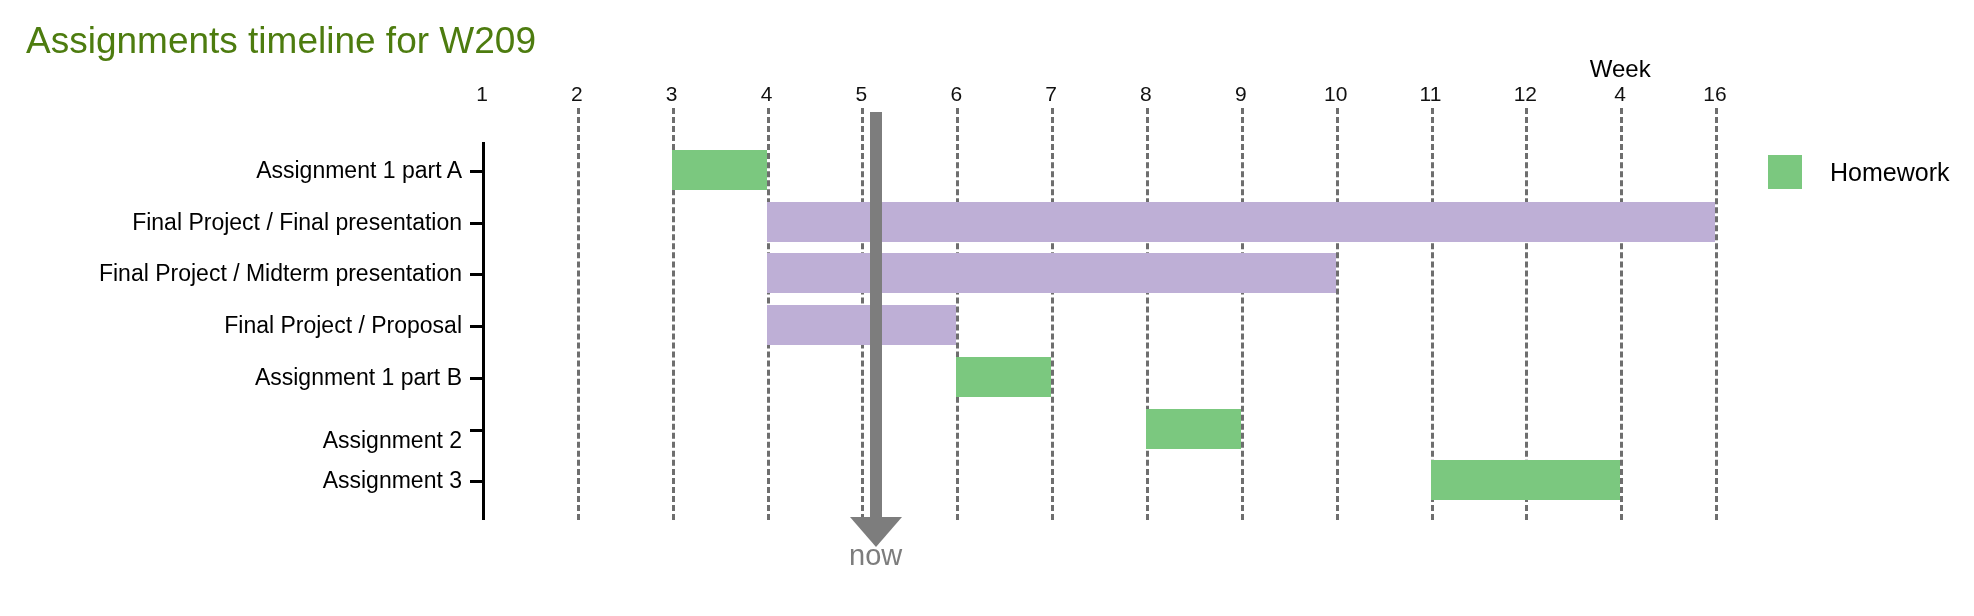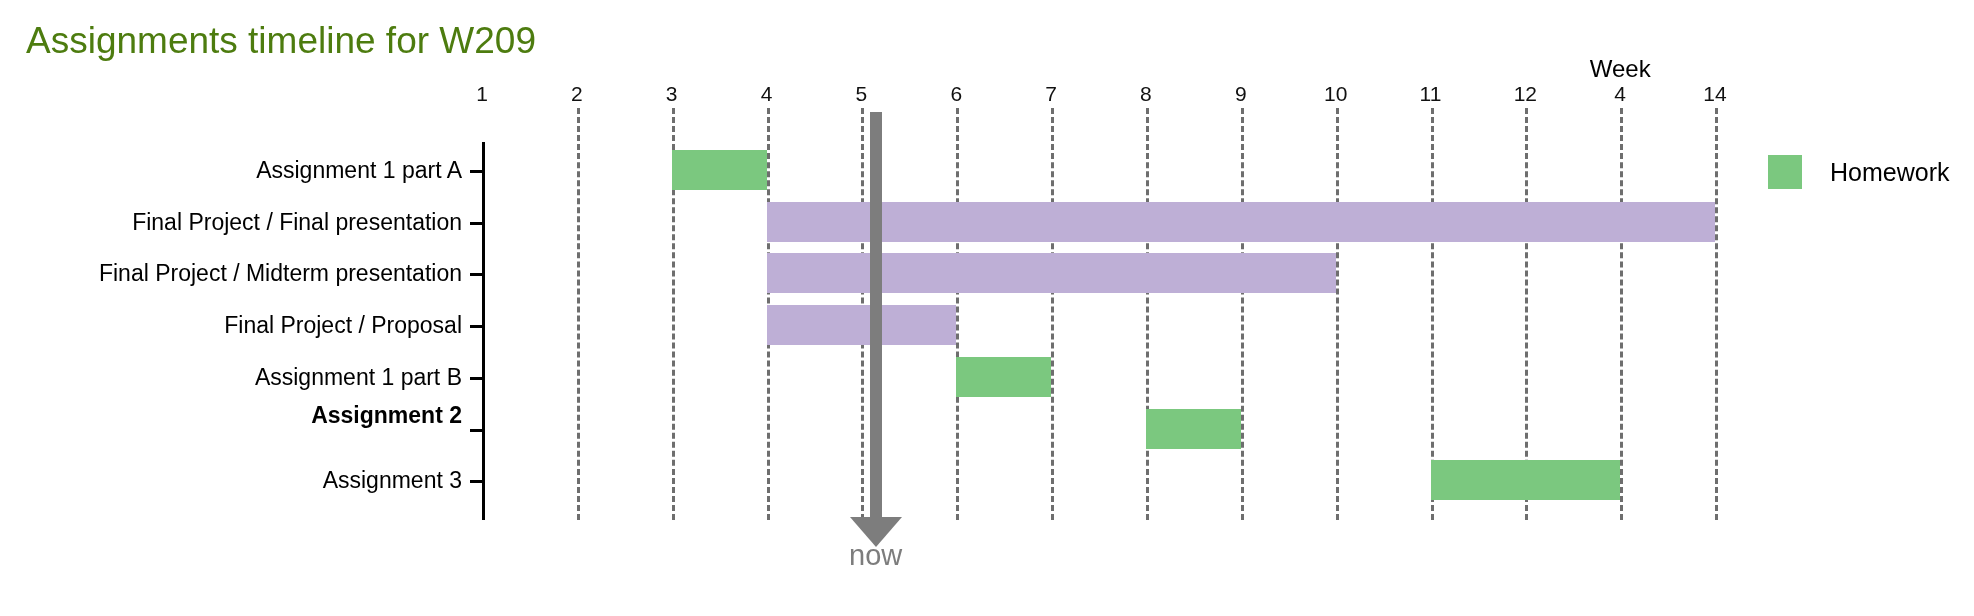--- a/index.html
+++ b/index.html
@@ -146,21 +146,21 @@
         <div class="tick-label" style="left: 766.55px; top: 82px;">4</div>
         <div class="tick-label" style="left: 861.4px; top: 82px;">5</div>
         <div class="tick-label" style="left: 956.25px; top: 82px;">6</div>
         <div class="tick-label" style="left: 1051.1px; top: 82px;">7</div>
         <div class="tick-label" style="left: 1145.95px; top: 82px;">8</div>
         <div class="tick-label" style="left: 1240.8px; top: 82px;">9</div>
         <div class="tick-label" style="left: 1335.65px; top: 82px;">10</div>
         <div class="tick-label" style="left: 1430.5px; top: 82px;">11</div>
         <div class="tick-label" style="left: 1525.35px; top: 82px;">12</div>
         <div class="tick-label" style="left: 1620.2px; top: 82px;">4</div>
-        <div class="tick-label" style="left: 1715.05px; top: 82px;">14</div>
+        <div class="tick-label" style="left: 1715.05px; top: 82px;">16</div>
       </div>
     <div id="gridlines">
         <div class="gridline" style="left: 576.85px; top: 108px; height: 412px; border-left-color: rgb(110, 110, 110);"></div>
         <div class="gridline" style="left: 671.7px; top: 108px; height: 412px; border-left-color: rgb(110, 110, 110);"></div>
         <div class="gridline" style="left: 766.55px; top: 108px; height: 412px; border-left-color: rgb(110, 110, 110);"></div>
         <div class="gridline" style="left: 861.4px; top: 108px; height: 412px; border-left-color: rgb(110, 110, 110);"></div>
         <div class="gridline" style="left: 956.25px; top: 108px; height: 412px; border-left-color: rgb(110, 110, 110);"></div>
         <div class="gridline" style="left: 1051.1px; top: 108px; height: 412px; border-left-color: rgb(110, 110, 110);"></div>
         <div class="gridline" style="left: 1145.95px; top: 108px; height: 412px; border-left-color: rgb(110, 110, 110);"></div>
         <div class="gridline" style="left: 1240.8px; top: 108px; height: 412px; border-left-color: rgb(110, 110, 110);"></div>
@@ -179,21 +179,21 @@
         <div class="y-tick" style="left: 470px; top: 376.8px;"></div>
         <div class="y-tick" style="left: 470px; top: 428.5px;"></div>
         <div class="y-tick" style="left: 470px; top: 480.2px;"></div>
       </div>
     <div id="y-labels">
         <div class="y-label" style="right: 1512px; top: 170px; text-align: right;">Assignment 1 part A</div>
         <div class="y-label" style="right: 1512px; top: 221.7px;">Final Project / Final presentation</div>
         <div class="y-label" style="right: 1512px; top: 273.4px;">Final Project / Midterm presentation</div>
         <div class="y-label" style="right: 1512px; top: 325.1px;">Final Project / Proposal</div>
         <div class="y-label" style="right: 1512px; top: 376.8px;">Assignment 1 part B</div>
-        <div class="y-label" style="right: 1512px; top: 415px; font-weight: bold;">Assignment 2</div>
+        <div class="y-label" style="right: 1512px; top: 440px;">Assignment 2</div>
         <div class="y-label" style="right: 1512px; top: 480.2px;">Assignment 3</div>
       </div>
     <div id="bars">
         <div class="bar" title="Assignment 1 part A" style="left: 671.7px; width: 94.85px; top: 150px; height: 40px; background: rgb(123, 200, 127);"></div>
         <div class="bar" title="Final Project / Final presentation" style="left: 766.55px; width: 948.5px; top: 201.7px; height: 40px; background: rgb(190, 175, 214);"></div>
         <div class="bar" title="Final Project / Midterm presentation" style="left: 766.55px; width: 569.1px; top: 253.4px; height: 40px; background: rgb(190, 175, 214);"></div>
         <div class="bar" title="Final Project / Proposal" style="left: 766.55px; width: 189.7px; top: 305.1px; height: 40px; background: rgb(190, 175, 214);"></div>
         <div class="bar" title="Assignment 1 part B" style="left: 956.25px; width: 94.85px; top: 356.8px; height: 40px; background: rgb(123, 200, 127);"></div>
         <div class="bar" title="Assignment 2" style="left: 1145.95px; width: 94.85px; top: 408.5px; height: 40px; background: rgb(123, 200, 127);"></div>
         <div class="bar" title="Assignment 3" style="left: 1430.5px; width: 189.7px; top: 460.2px; height: 40px; background: rgb(123, 200, 127);"></div>

